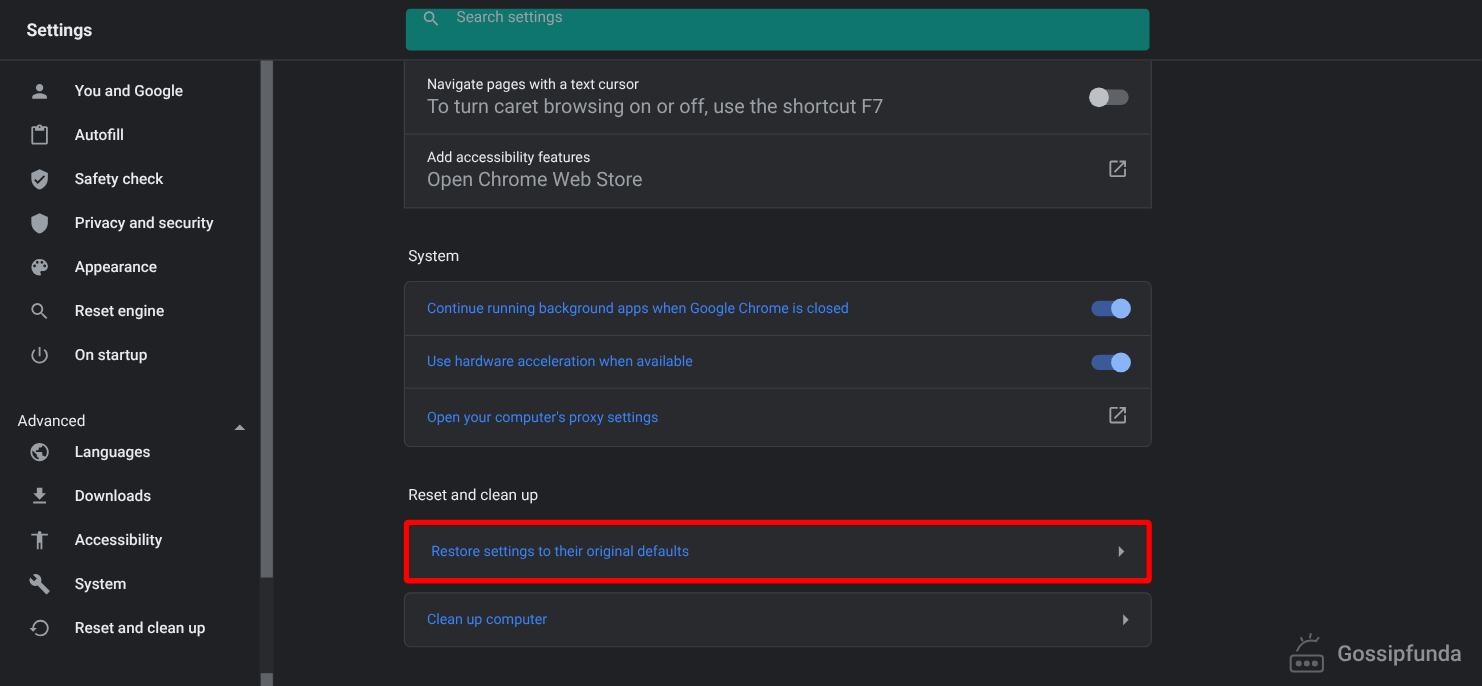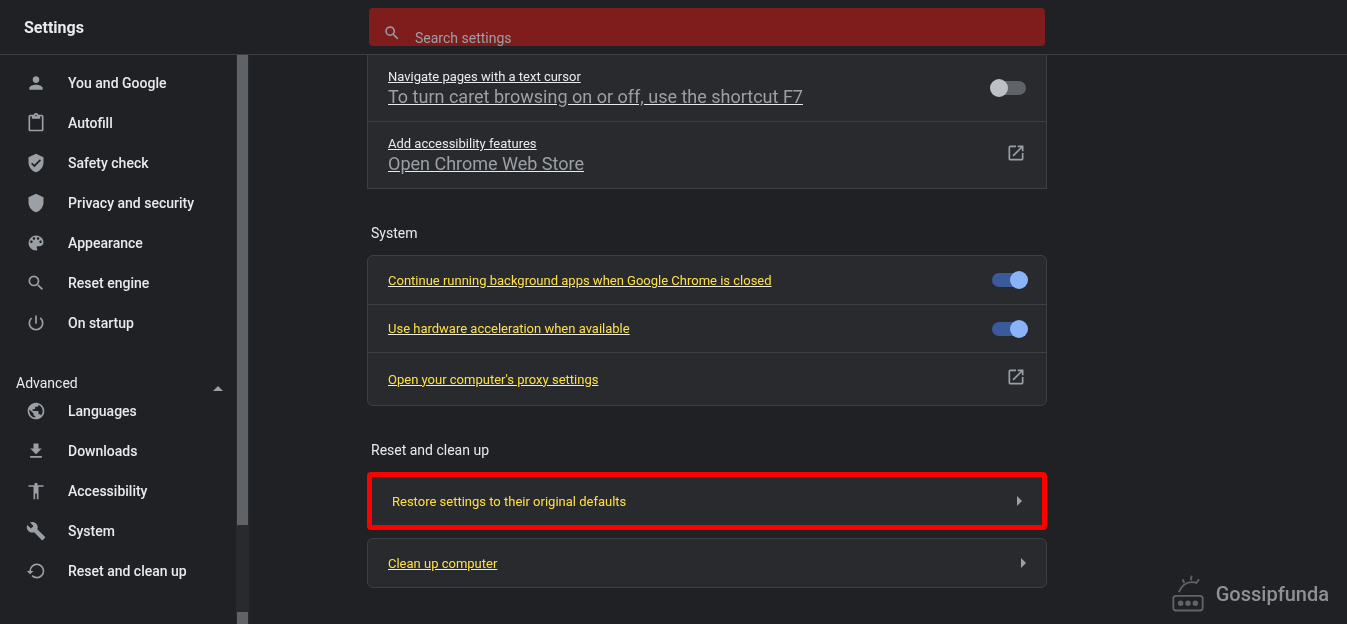--- a/index.html
+++ b/index.html
@@ -1,21 +1,21 @@
 <!DOCTYPE html>
 <html><head>
 <meta charset="utf-8">
 <style>
   * { box-sizing: border-box; margin: 0; padding: 0; font-family: "Segoe UI", Roboto, Arial, sans-serif; }
   body { background: #202124; color: #e8eaed; width: 1347px; height: 624px; overflow: hidden; position: relative; }
   
   
   .header { height: 55px; background: #202124; display: flex; align-items: center; padding: 0 24px; border-bottom: 1px solid #3c4043; }
   .header-title { font-size: 16px; font-weight: 700; color: #e8eaed; width: 345px; }
-  .search-wrap { flex: 0 0 676px; height: 38px; background: #7f1d1d; border-radius: 4px; display: flex; align-items: flex-end; padding: 0 14px; }
+  .search-wrap { flex: 0 0 676px; height: 38px; background: #0f766e; border-radius: 4px; display: flex; align-items: flex-start; padding: 0 14px; }
   .search-wrap svg { width: 18px; height: 18px; fill: #9aa0a6; }
   .search-input { background: transparent; border: none; outline: none; color: #e8eaed; font-size: 14px; margin-left: 14px; flex: 1; }
   .search-input::placeholder { color: #9aa0a6; }
 
   
   .body-row { display: flex; height: calc(624px - 55px); }
 
   
   .sidebar-wrap { width: 249px; position: relative; }
   .sidebar { height: 100%; overflow-y: auto; padding-top: 8px; }
@@ -28,29 +28,29 @@
   .chevron-up { width: 0; height: 0; border-left: 5px solid transparent; border-right: 5px solid transparent; border-bottom: 5px solid #9aa0a6; }
 
   
   .fake-scroll { position: absolute; right: 0; top: 0; width: 13px; height: 100%; background: #292a2d; }
   .fake-thumb { position: absolute; left: 1px; width: 11px; background: #5f6368; }
 
   
   .main { flex: 1; overflow-y: auto; padding-bottom: 40px; }
   .content { width: 680px; margin-left: 118px; }
 
-  .card { background: #292a2d; border: 1px solid #3c4043; border-radius: 0 0 6px 6px; overflow: hidden; text-decoration: underline; }
+  .card { background: #292a2d; border: 1px solid #3c4043; border-radius: 0 0 6px 6px; overflow: hidden; }
   .card-top-open { border-radius: 0; border-top: none; }
   .card-full { border-radius: 6px; }
   .row { display: flex; align-items: center; padding: 14px 20px; min-height: 48px; }
   .row + .row { border-top: 1px solid #3c4043; }
   .row-text { flex: 1; }
   .row-title { font-size: 13px; color: #e8eaed; }
   .row-sub { font-size: 18px; color: #9aa0a6; margin-top: 2px; }
-  .row-title-only { font-size: 13px; color: #fde047; }
+  .row-title-only { font-size: 13px; color: #3b82f6; }
 
   .section-title { font-size: 14px; color: #e8eaed; margin-top: 36px; margin-bottom: 14px; padding-left: 4px; }
 
   
   .toggle { width: 34px; height: 14px; border-radius: 7px; position: relative; }
   .toggle-knob { width: 18px; height: 18px; border-radius: 50%; position: absolute; top: -2px; }
   .toggle.off { background: #5f6368; }
   .toggle.off .toggle-knob { background: #bdc1c6; left: -2px; }
   .toggle.on { background: #3b5a9a; }
   .toggle.on .toggle-knob { background: #8ab4f8; right: -2px; }

